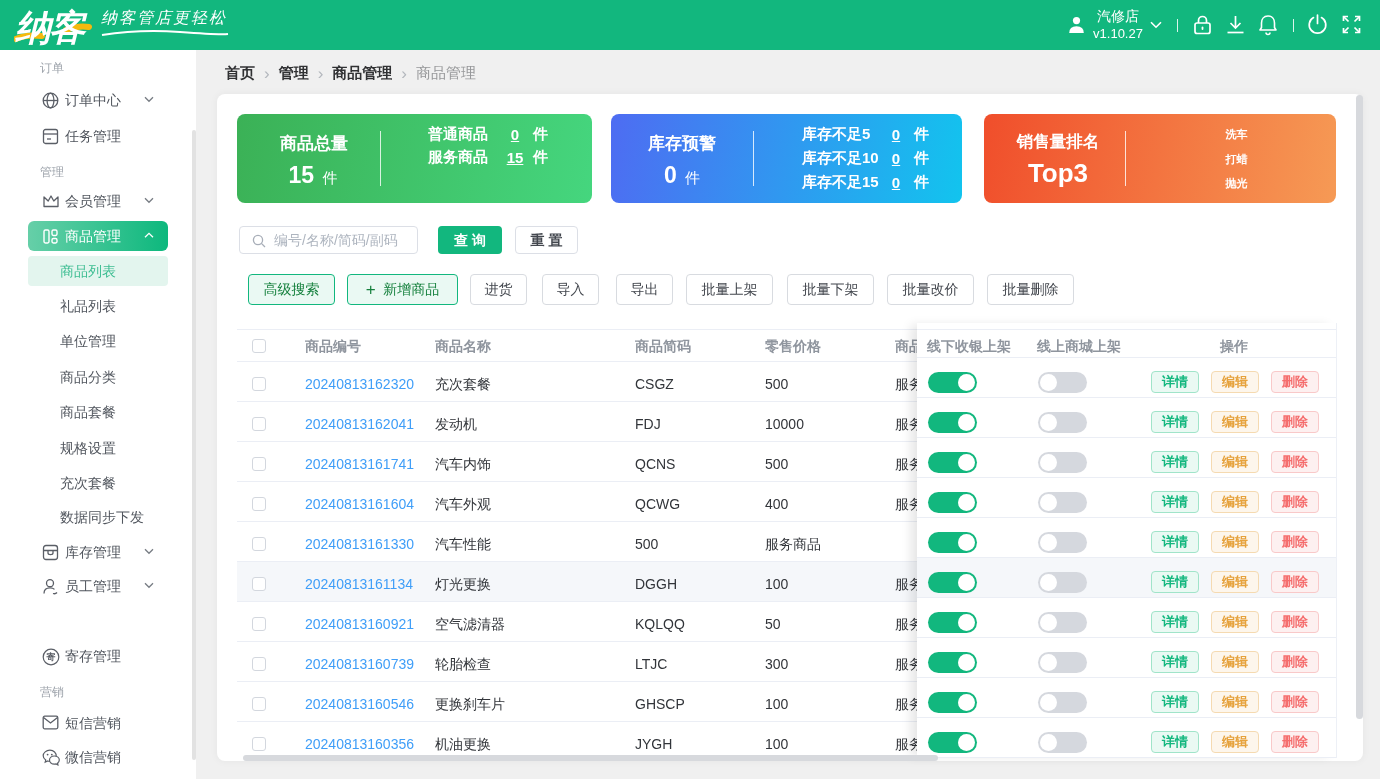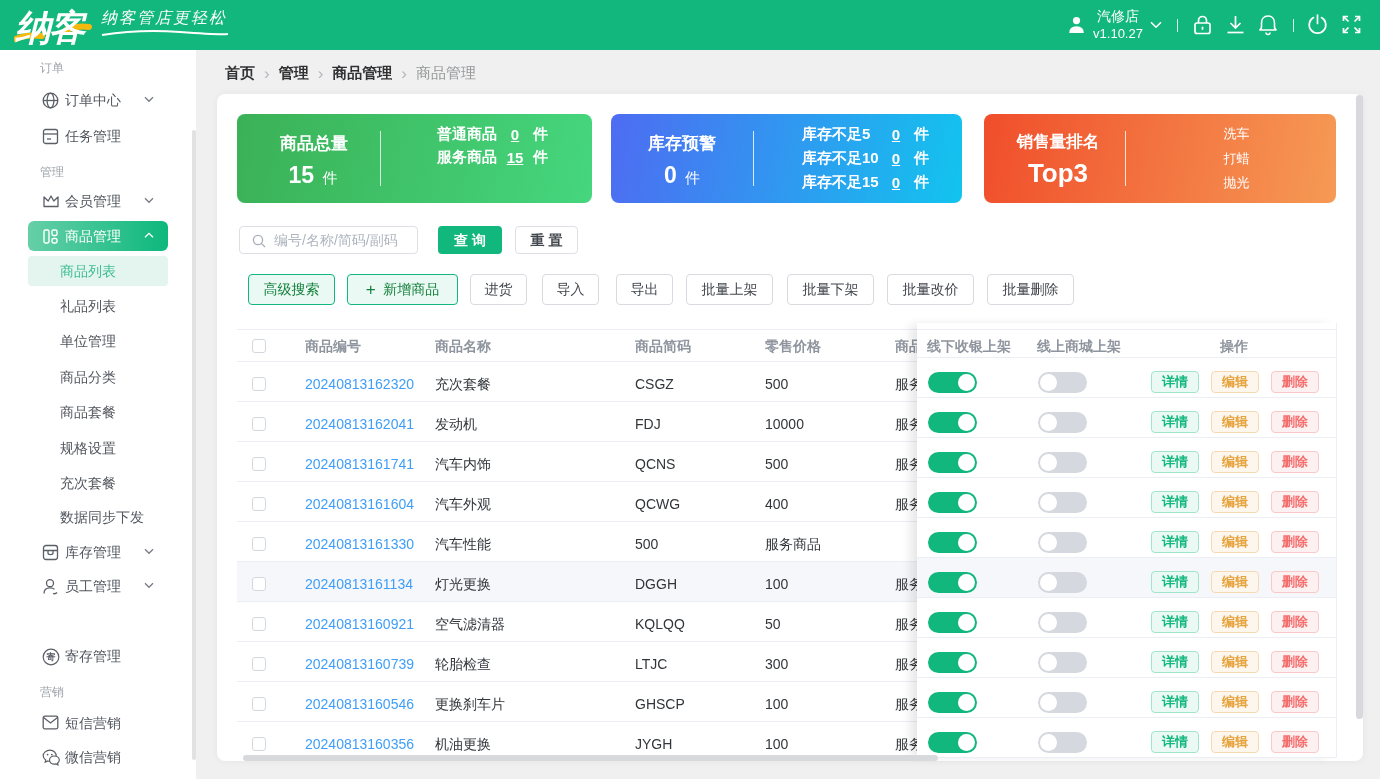--- a/index.html
+++ b/index.html
@@ -36,21 +36,21 @@
   #crumb .last { color:#97989a; font-weight:normal; }
   
   #card { position:absolute; left:217px; top:94px; width:1146px; height:667px; background:#fff; border-radius:8px; box-shadow:0 0 8px rgba(0,0,0,.05); }
   
   .stat { position:absolute; top:114px; height:89px; border-radius:8px; color:#fff; }
   .stat .divider { position:absolute; top:17px; width:1px; height:55px; background:rgba(255,255,255,.8); }
   #stat1 { left:237px; width:355px; background:linear-gradient(100deg,#3bb156,#45d67e); }
   #stat2 { left:611px; width:351px; background:linear-gradient(100deg,#4e6cf2,#12c4ee); }
   #stat3 { left:984px; width:352px; background:linear-gradient(100deg,#f04e2b,#f69a55); }
   .sline { display:flex; align-items:center; height:23px; font-size:15px; font-weight:bold; }
-  .sline .lb { width:78px; text-align:right; }
+  .sline .lb { width:78px; text-align:center; }
   .sline .num { width:30px; text-align:center; text-decoration:underline; margin:0 3px; }
   .sline2 { display:flex; align-items:center; height:24px; font-size:15px; font-weight:bold; }
   .sline2 .lb { width:84px; text-align:left; }
   .sline2 .num { width:20px; text-align:center; text-decoration:underline; margin:0 8px 0 0; }
   
   #searchbox { left:239px; top:226px; width:179px; height:28px; border:1px solid #dcdfe6; border-radius:4px;
                background:#fff; font-size:14px; color:#aeb5bf; line-height:26px; }
   .btn { height:28px; line-height:28px; text-align:center; border-radius:4px; font-size:14px; font-weight:bold; }
   #btn-query { left:438px; top:226px; width:64px; background:#12b77e; color:#fff; }
   #btn-reset { left:515px; top:226px; width:63px; background:#fff; color:#43474e; border:1px solid #dcdfe6; line-height:26px; }
@@ -306,21 +306,21 @@
         <span class="lb">库存不足15</span>
         <span class="num">0</span>
         <span>件</span>
       </div>
   </div>
 </div>
 <div class="stat" id="stat3">
   <div class="divider" style="left:141px"></div>
   <div class="abs" style="left:0;width:148px;top:17px;text-align:center;font-size:16.5px;font-weight:bold">销售量排名</div>
   <div class="abs" style="left:0;width:148px;top:44px;text-align:center;font-size:26px;font-weight:bold">Top3</div>
-  <div class="abs" style="left:147px;top:8px;width:211px;text-align:center;font-size:13px;font-weight:normal;line-height:24.5px">洗车<br>打蜡<br>抛光</div>
+  <div class="abs" style="left:147px;top:8px;width:211px;text-align:center;font-size:11px;font-weight:bold;line-height:24.5px">洗车<br>打蜡<br>抛光</div>
 </div>
 
 <div class="abs" id="searchbox">
   <svg class="abs" style="left:12px;top:7px" width="14" height="14" viewBox="0 0 14 14">
       <circle cx="6" cy="6" r="4.6" stroke="#a8aeb8" stroke-width="1.3" fill="none"></circle>
       <path d="M9.4 9.4 L13 13" stroke="#a8aeb8" stroke-width="1.3"></path>
     </svg>
   <span style="margin-left:34px">编号/名称/简码/副码</span>
 </div>
 <div class="btn abs" id="btn-query">查 询</div>

